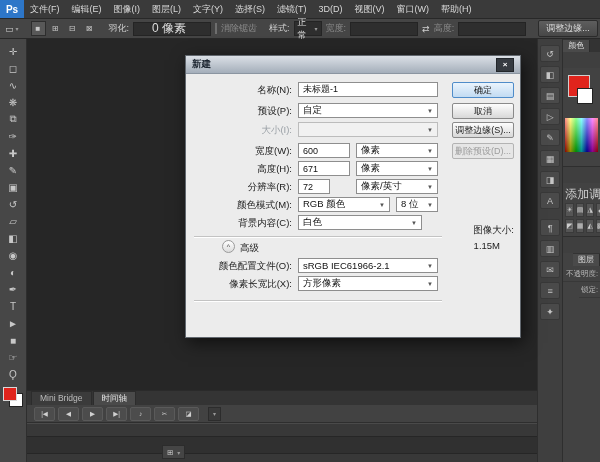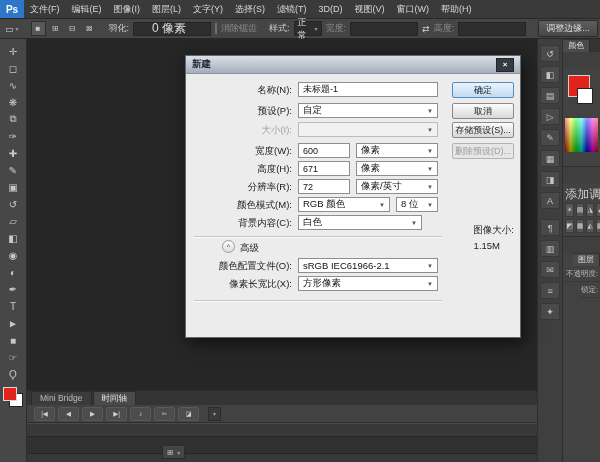--- a/index.html
+++ b/index.html
@@ -322,21 +322,21 @@
       </div>
 
       <div class="f-label" style="top:89px;">高度(H):</div>
       <input class="txt" style="left: 112px; top: 87px; width: 52px;" value="671">
       <div class="select" style="left:170px;top:87px;width:82px;">
         <span>像素</span>
         <span class="arr">▼</span>
       </div>
 
       <div class="f-label" style="top:107px;">分辨率(R):</div>
-      <input class="txt" style="left: 112px; top: 105px; width: 52px;" value="72">
+      <input class="txt" style="left: 112px; top: 105px; width: 32px;" value="72">
       <div class="select" style="left:170px;top:105px;width:82px;">
         <span>像素/英寸</span>
         <span class="arr">▼</span>
       </div>
 
       <div class="f-label" style="top:125px;">颜色模式(M):</div>
       <div class="select" style="left:112px;top:123px;width:92px;">
         <span>RGB 颜色</span>
         <span class="arr">▼</span>
       </div>
@@ -364,21 +364,21 @@
       <div class="f-label" style="top:204px;">像素长宽比(X):</div>
       <div class="select" style="left:112px;top:202px;width:140px;">
         <span>方形像素</span>
         <span class="arr">▼</span>
       </div>
 
       <div class="hr" style="top:226px;"></div>
 
       <div class="dlg-btn primary" style="top:8px;">确定</div>
       <div class="dlg-btn" style="top:29px;">取消</div>
-      <div class="dlg-btn" style="top:48px;">存储预设(S)...</div>
+      <div class="dlg-btn" style="top:48px;">调整边缘(S)...</div>
       <div class="dlg-btn disabled" style="top:69px;">删除预设(D)...</div>
 
       <div class="imgsize" style="top:150px;">图像大小:</div>
       <div class="imgsize" style="top:166px;padding-right:14px;box-sizing:border-box;">1.15M</div>
     </div>
   </div>
 
 </div>
 
 </body></html>

